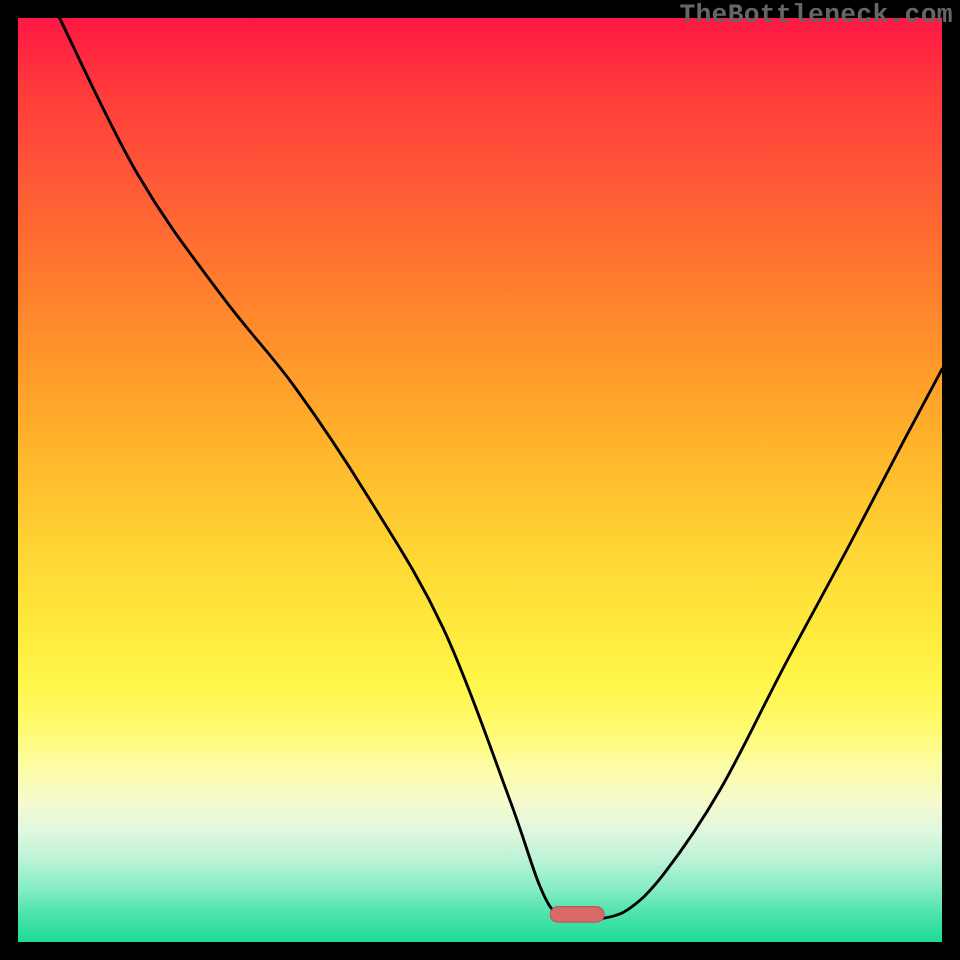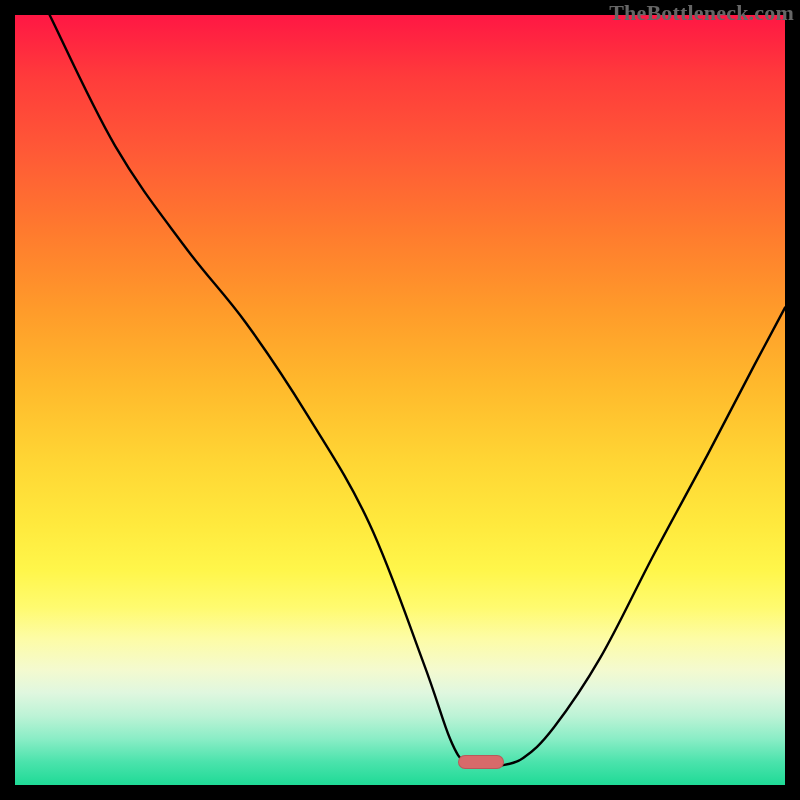--- a/index.html
+++ b/index.html
@@ -59,21 +59,21 @@
     width: 46px;
     height: 14px;
     border-radius: 7px;
     background: #d86a6a;
     box-shadow: 0 0 0 1px rgba(0,0,0,0.15) inset;
   }
   .watermark {
     position: absolute;
     top: 0px;
     right: 6px;
-    font-family: Liberation Serif, serif;
+    font-family: Liberation Mono, monospace;
     font-size: 22px;
     font-weight: 600;
     color: #666;
     letter-spacing: 0.2px;
     user-select: none;
   }
 </style>
 </head>
 <body>
 

